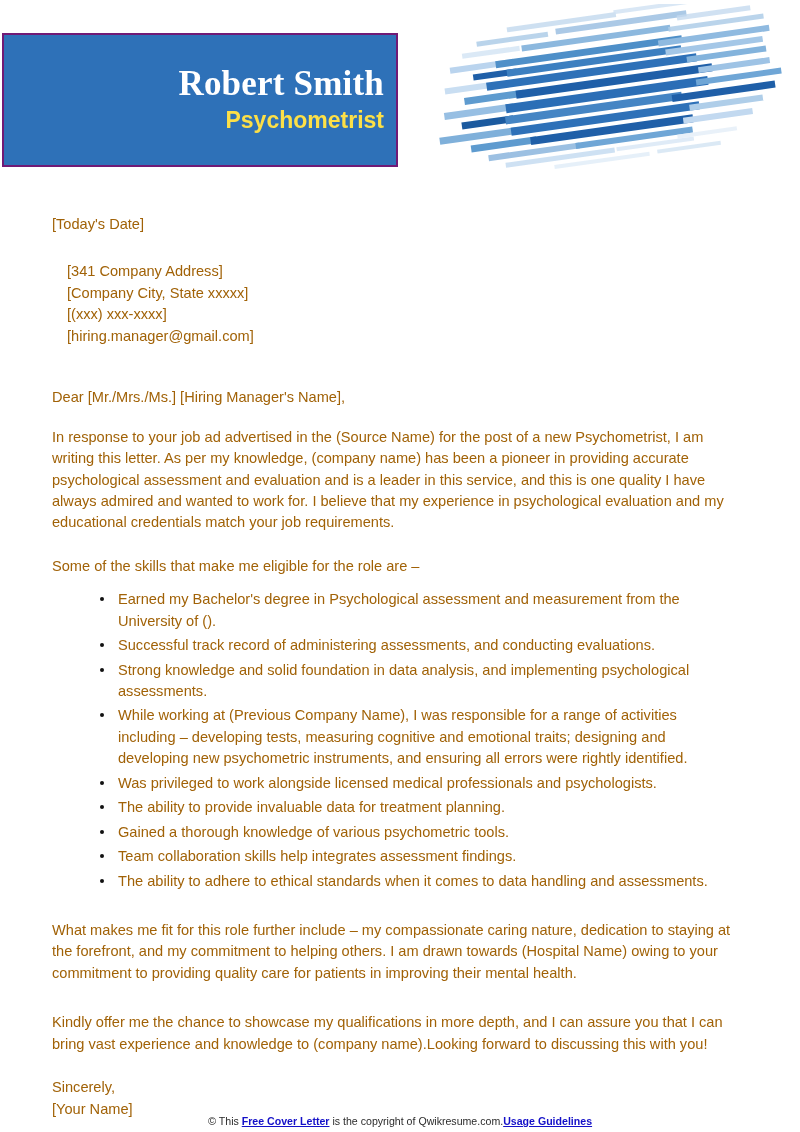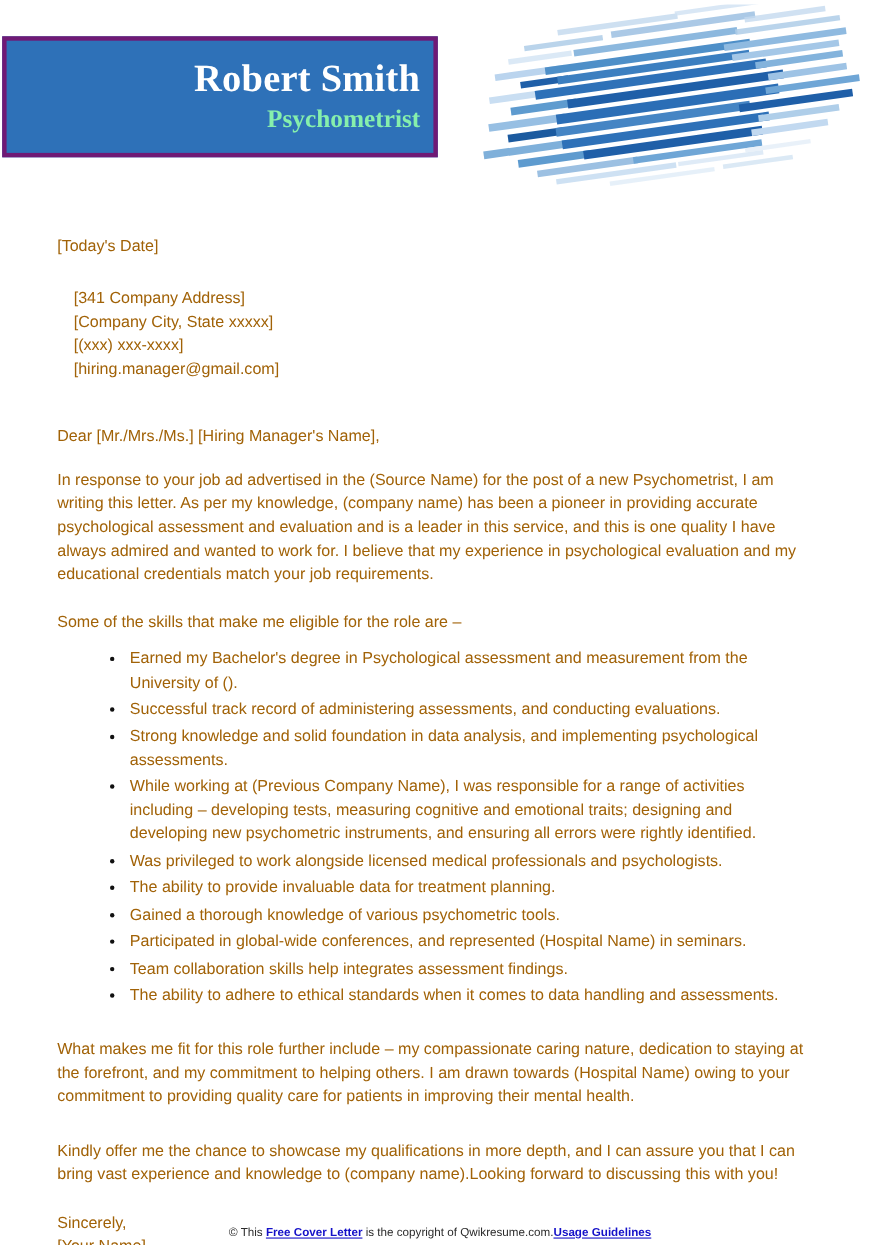--- a/index.html
+++ b/index.html
@@ -19,43 +19,43 @@
   
   .header {
     position: relative;
     height: 178px;
   }
   .name-box {
     position: absolute;
     left: 2px;
     top: 33px;
     width: 396px;
-    height: 110px;
+    height: 134px;
     background: #2E71B8;
-    border: 4px solid #701a75;
+    border: 2px solid #701a75;
     box-sizing: border-box;
     display: flex;
     flex-direction: column;
     justify-content: center;
     align-items: flex-end;
     padding-right: 12px;
   }
   .name-line {
     font-family: "Liberation Serif", serif;
     font-weight: bold;
     color: #ffffff;
     font-size: 35px;
     line-height: 1.08;
     letter-spacing: 0.2px;
     white-space: nowrap;
   }
   .role-line {
-    font-family: Liberation Serif, serif;
-    font-weight: bold;
-    color: #86efac;
+    font-family: Liberation Sans, sans-serif;
+    font-weight: bold;
+    color: #fde047;
     font-size: 23px;
     line-height: 1.25;
     margin-top: 3px;
     white-space: nowrap;
   }
 
   .deco {
     position: absolute;
     left: 424px;
     top: 4px;
@@ -245,21 +245,20 @@
     <div class="skills-intro">Some of the skills that make me eligible for the role are –</div>
 
     <ul class="skills">
       <li>Earned my Bachelor's degree in Psychological assessment and measurement from the University of ().</li>
       <li>Successful track record of administering assessments, and conducting evaluations.</li>
       <li>Strong knowledge and solid foundation in data analysis, and implementing psychological assessments.</li>
       <li>While working at (Previous Company Name), I was responsible for a range of activities including – developing tests, measuring cognitive and emotional traits; designing and developing new psychometric instruments, and ensuring all errors were rightly identified.</li>
       <li>Was privileged to work alongside licensed medical professionals and psychologists.</li>
       <li>The ability to provide invaluable data for treatment planning.</li>
       <li>Gained a thorough knowledge of various psychometric tools.</li>
-      <li>Participated in global-wide conferences, and represented (Hospital Name) in seminars.</li>
       <li>Team collaboration skills help integrates assessment findings.</li>
       <li>The ability to adhere to ethical standards when it comes to data handling and assessments.</li>
     </ul>
 
     <div class="closing">What makes me fit for this role further include – my compassionate caring nature, dedication to staying at the forefront, and my commitment to helping others. I am drawn towards (Hospital Name) owing to your commitment to providing quality care for patients in improving their mental health.</div>
     <div class="closing">Kindly offer me the chance to showcase my qualifications in more depth, and I can assure you that I can bring vast experience and knowledge to (company name).Looking forward to discussing this with you!</div>
 
     <div class="sign-off">
       <div>Sincerely,</div>
       <div>[Your Name]</div>

